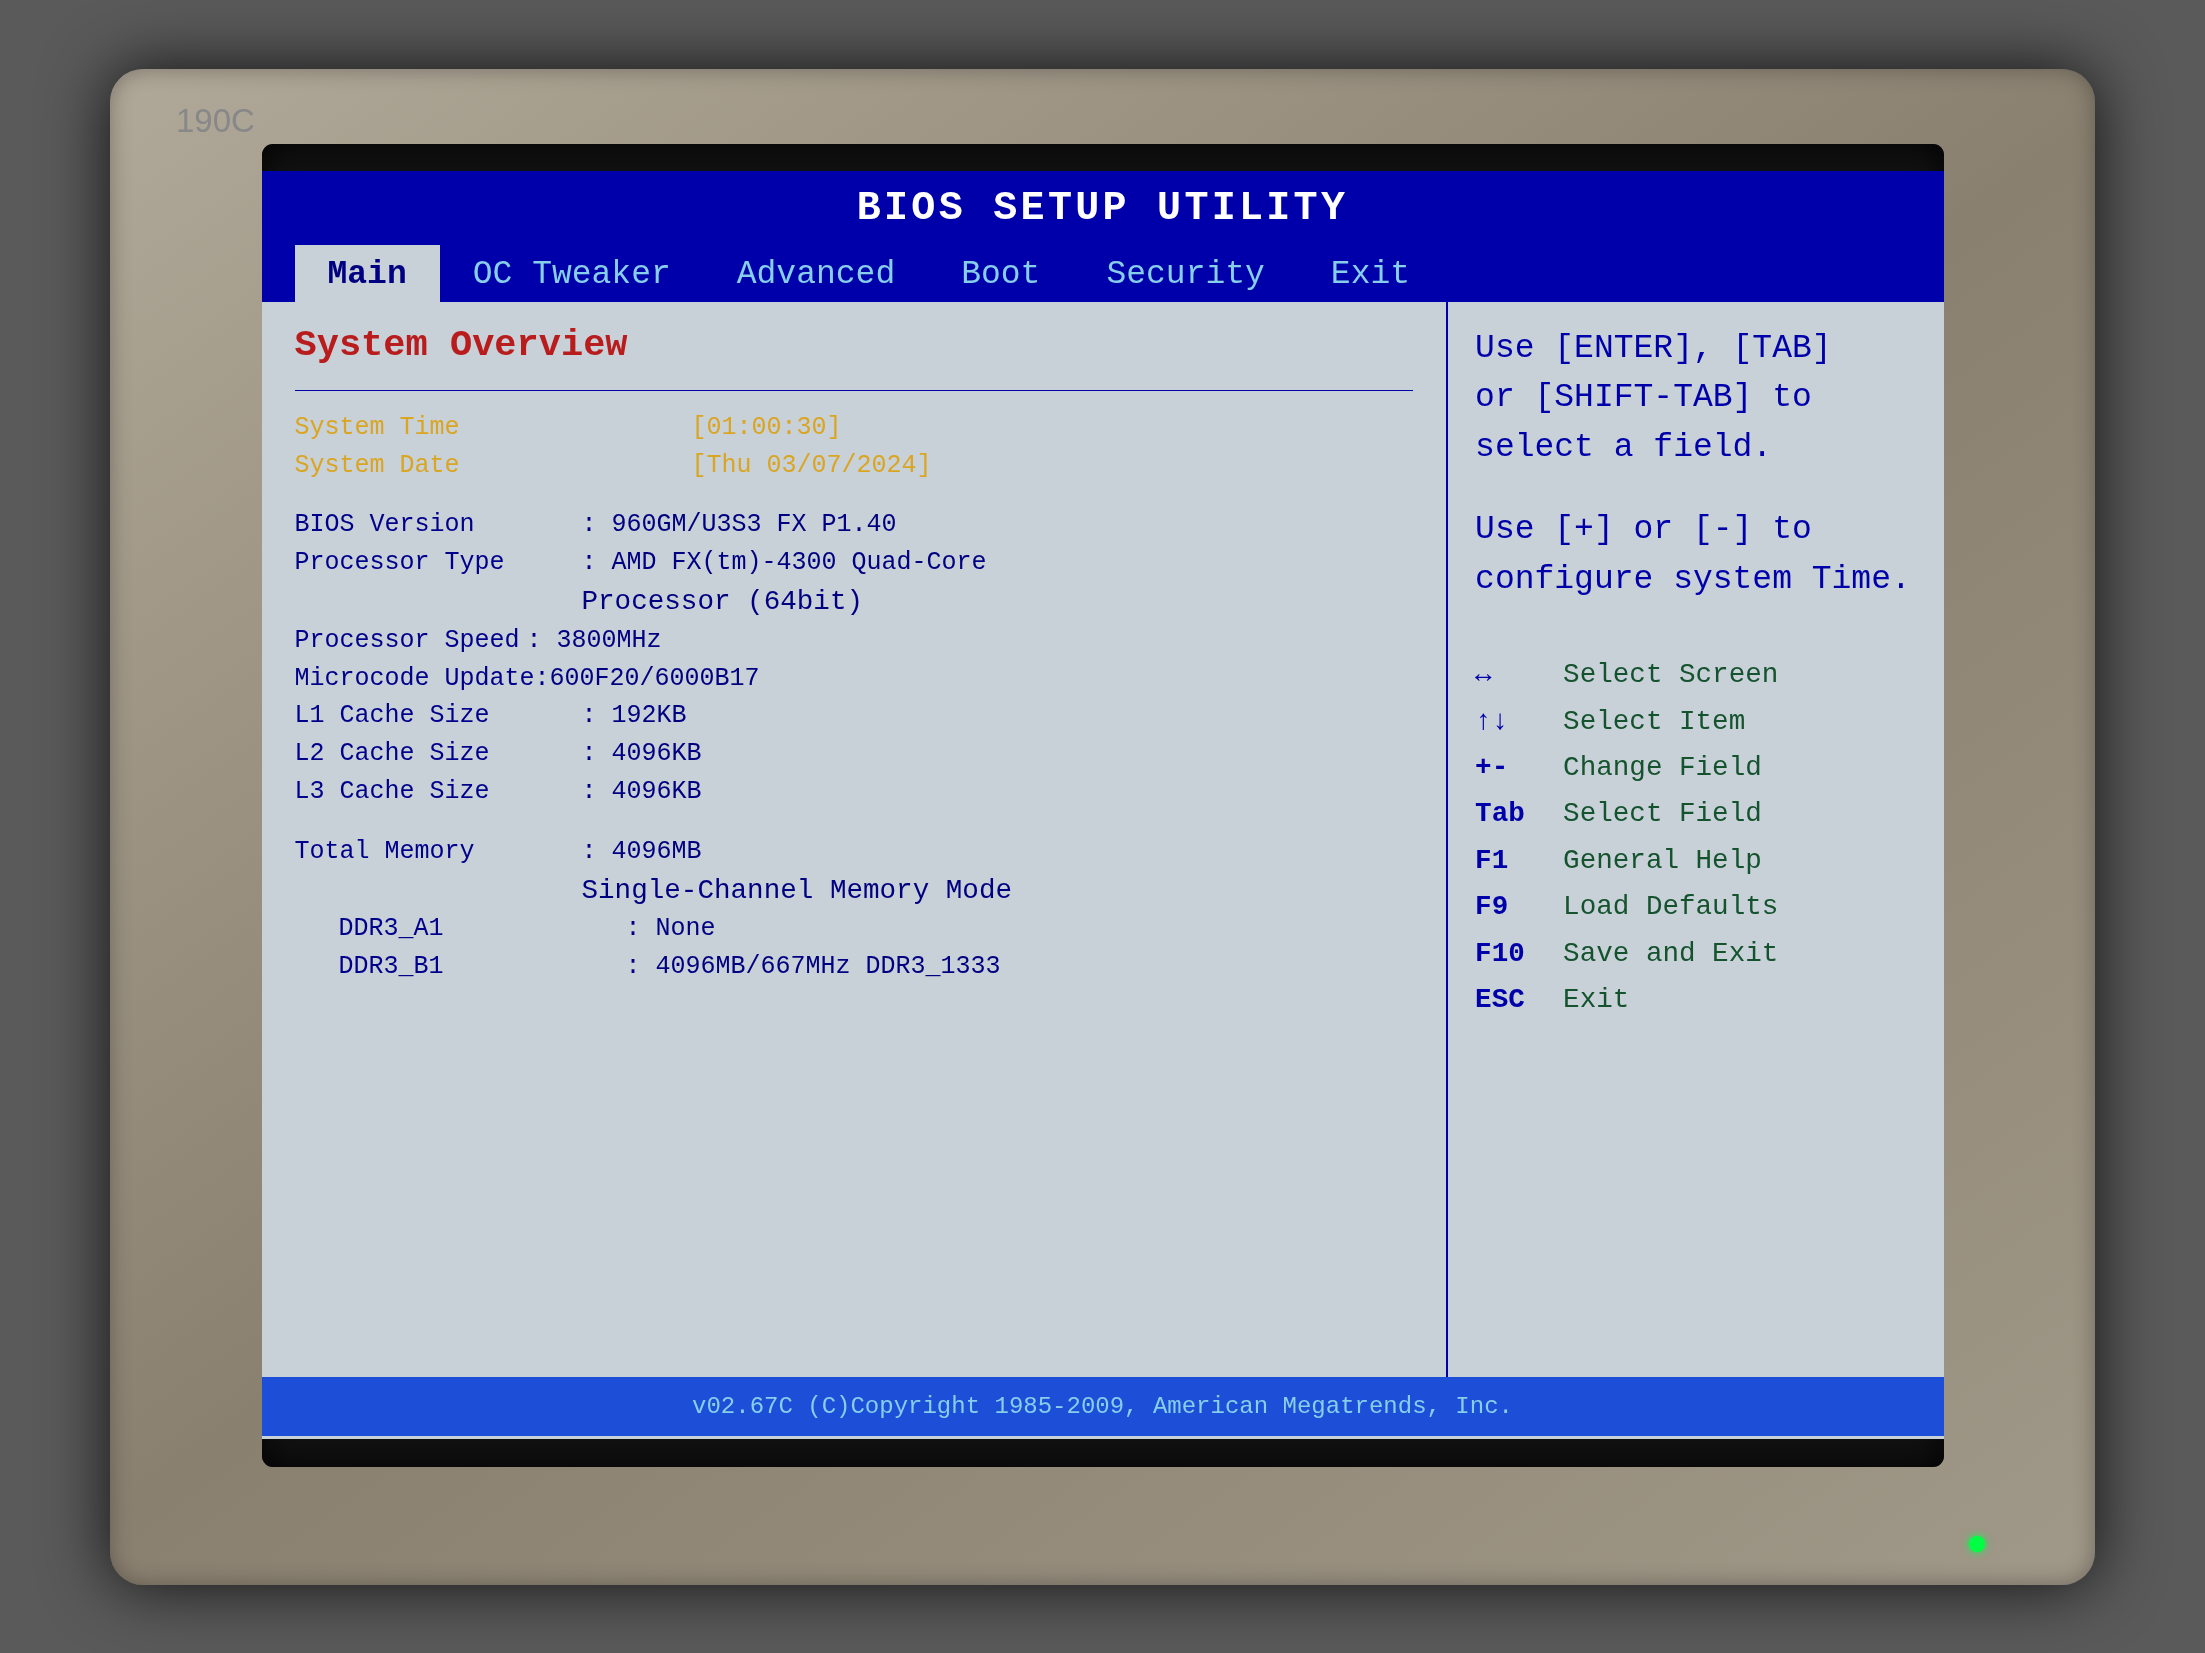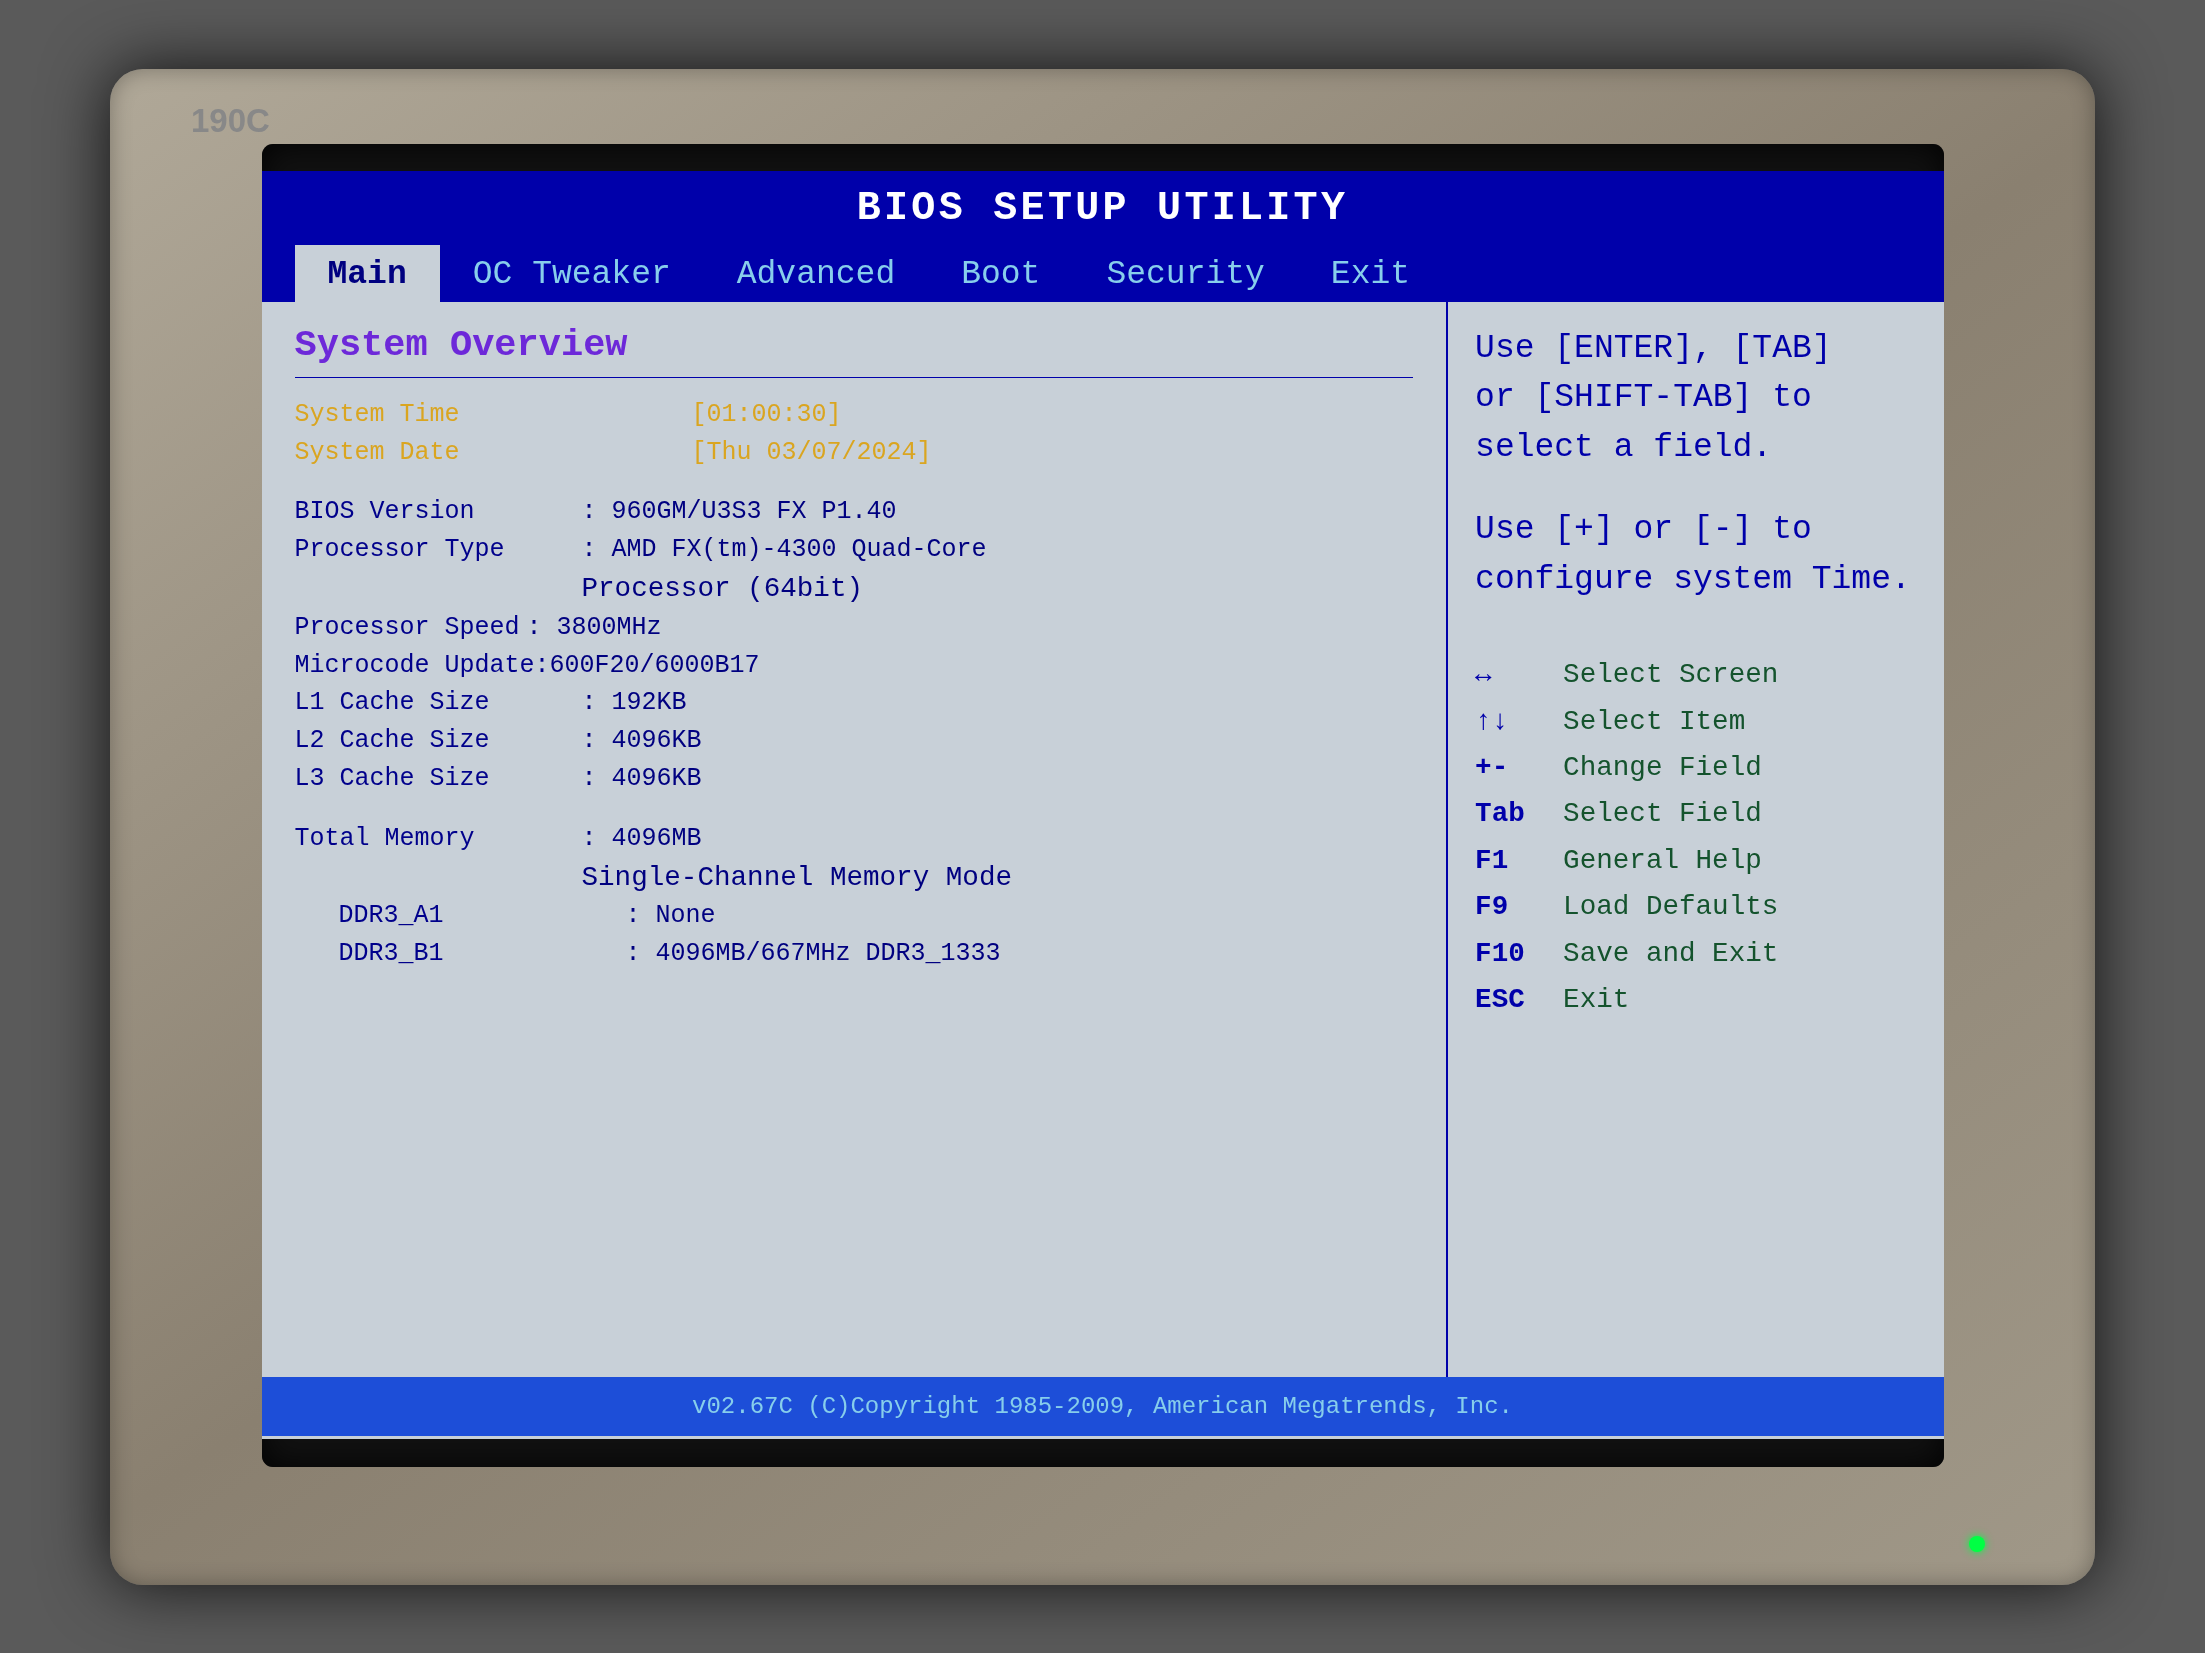--- a/index.html
+++ b/index.html
@@ -21,25 +21,25 @@
       display: flex;
       align-items: center;
       justify-content: center;
       box-shadow: 0 0 66px rgba(0,0,0,0.8), inset 0 0 22px rgba(0,0,0,0.3);
       position: relative;
     }
 
     .monitor-label {
       position: absolute;
       top: 33px;
-      left: 81px;
+      left: 66px;
       color: #888;
       font-size: 33px;
       font-family: Arial, sans-serif;
-      font-weight: bold;
+      font-weight: normal;
     }
 
     .screen-bezel {
       width: 1682px;
       height: 1323px;
       background: #111;
       border-radius: 11px;
       display: flex;
       align-items: center;
       justify-content: center;
@@ -98,24 +98,24 @@
 
     
     .left-panel {
       flex: 1;
       background: #c8d0d8;
       padding: 22px 33px;
       border-right: 2.2px solid #0000aa;
     }
 
     .section-title {
-      color: #6d28d9;
+      color: #b91c1c;
       font-size: 37px;
       font-weight: bold;
-      margin-bottom: 11px;
+      margin-bottom: 24px;
       font-family: 'Courier New', Courier, monospace;
     }
 
     .divider {
       border: none;
       border-top: 1.7px solid #0000aa;
       margin-bottom: 22px;
     }
 
     .info-row {

